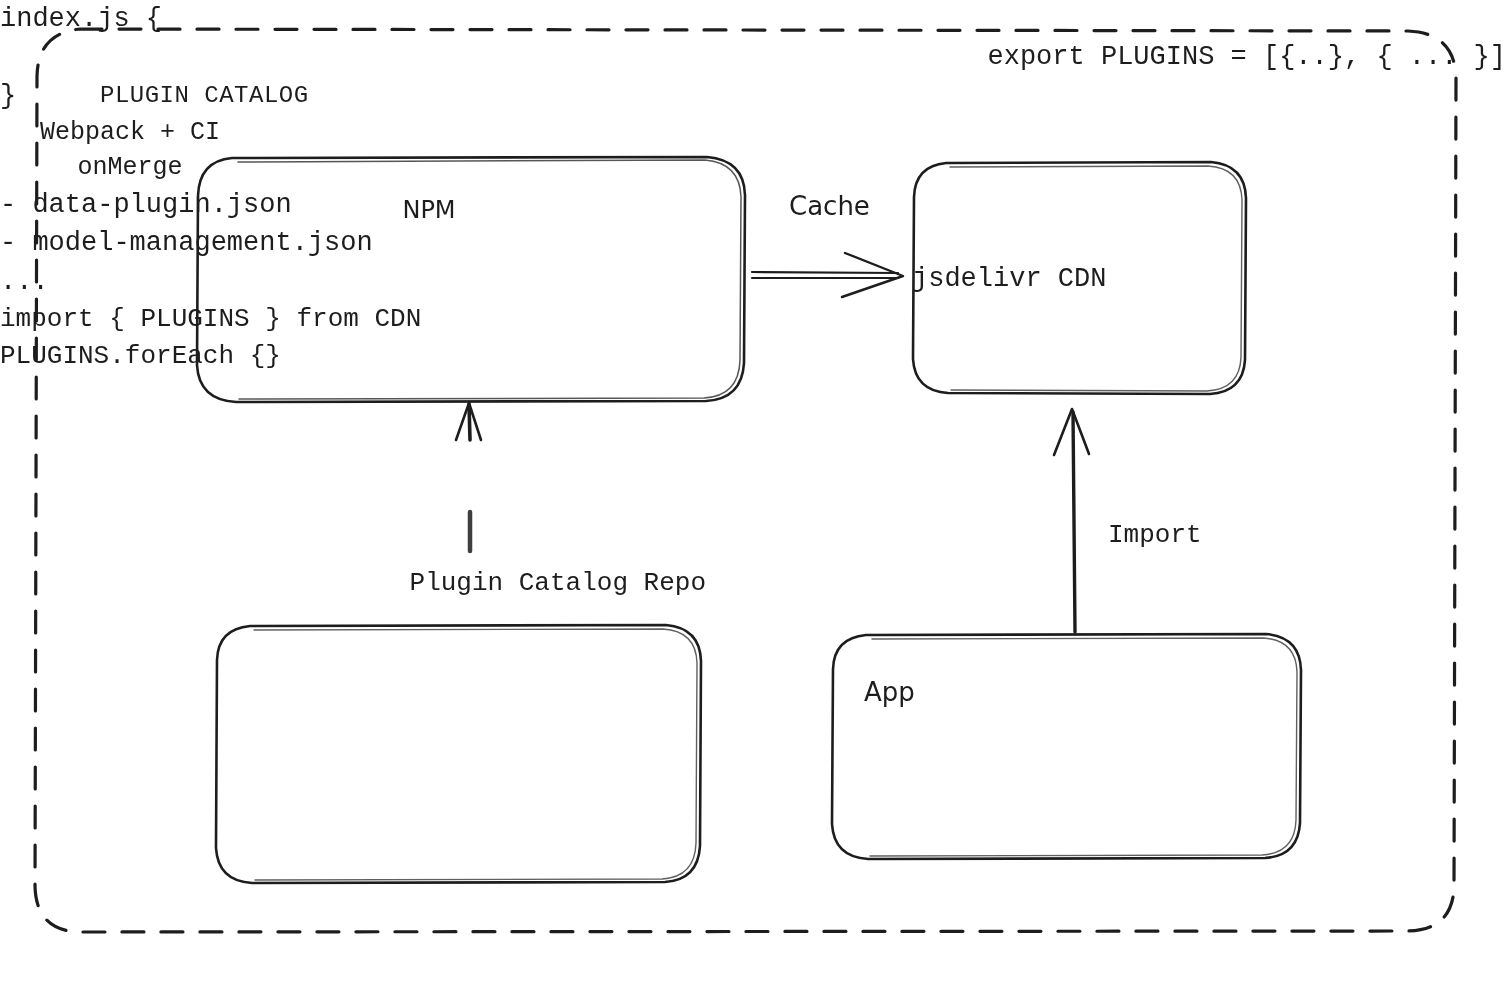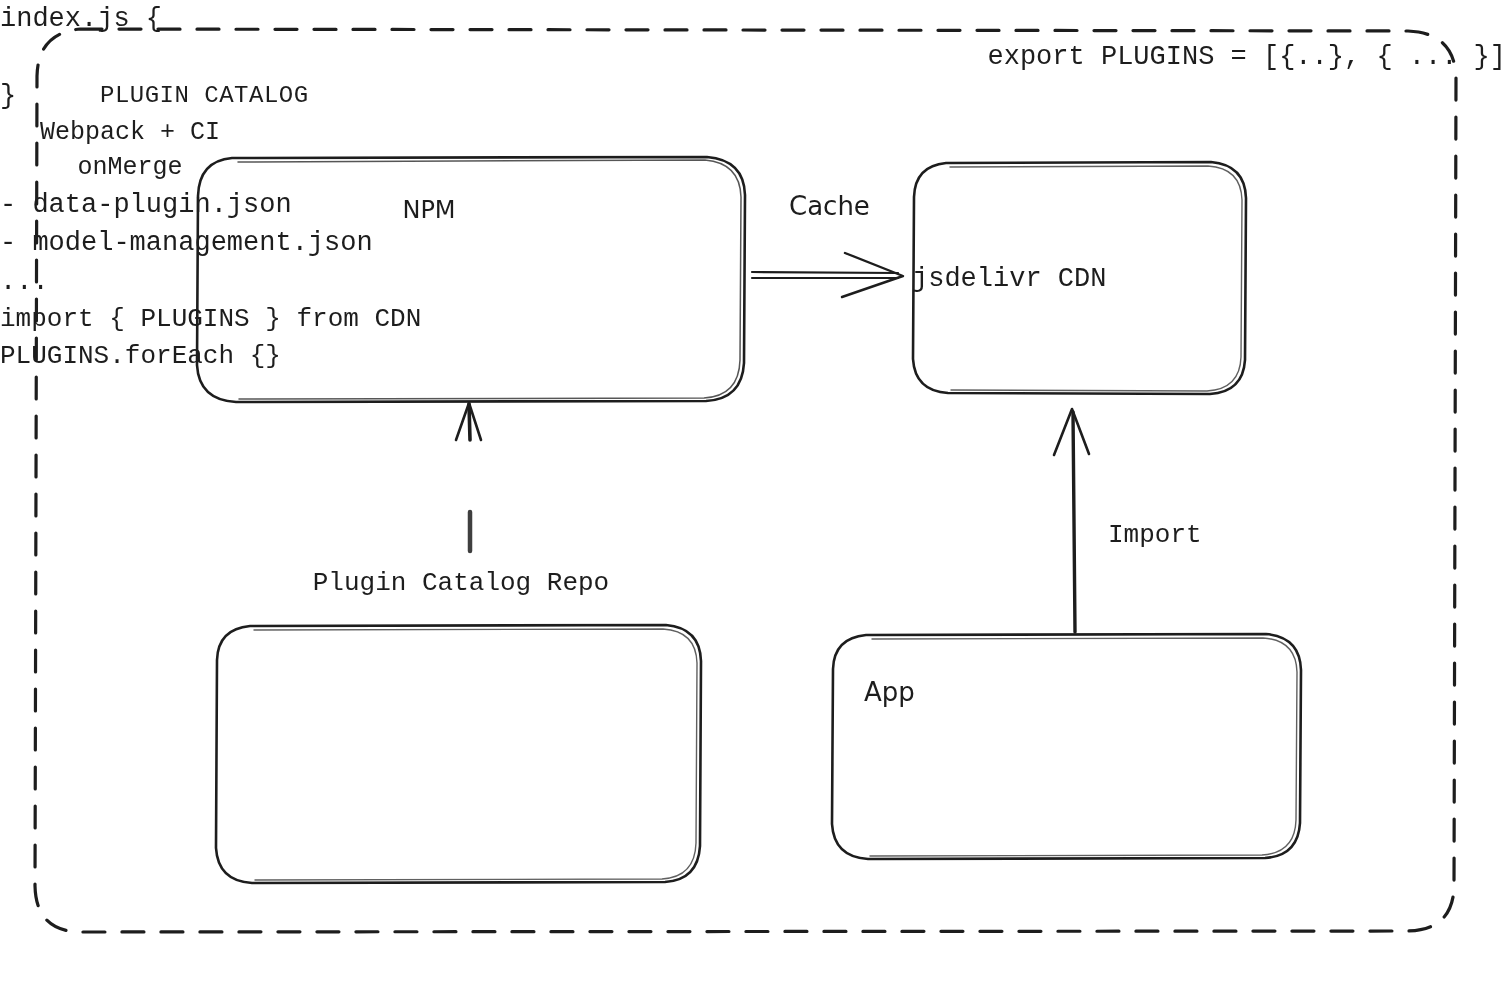--- a/index.html
+++ b/index.html
@@ -72,21 +72,21 @@
     top: 444px;
     width: 260px;
     text-align: center;
     font-size: 25px;
     line-height: 1.28;
   }
   .repo-label {
     left: 216px;
     top: 565px;
     width: 490px;
-    text-align: center;
+    text-align: right;
     font-size: 26px;
   }
   .repo-code {
     left: 222px;
     top: 706px;
     font-size: 27px;
     line-height: 1.33;
   }
   .import-label {
     left: 1108px;

